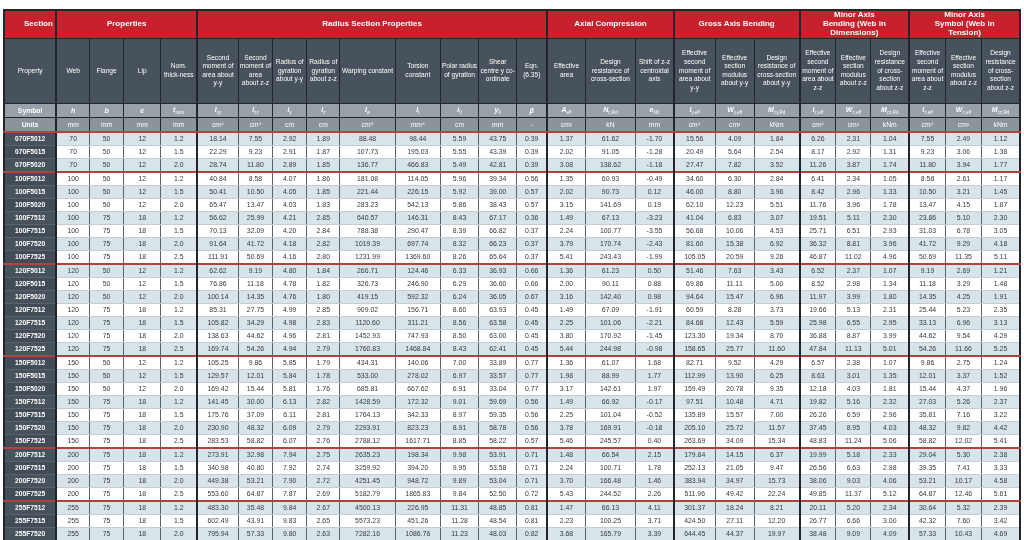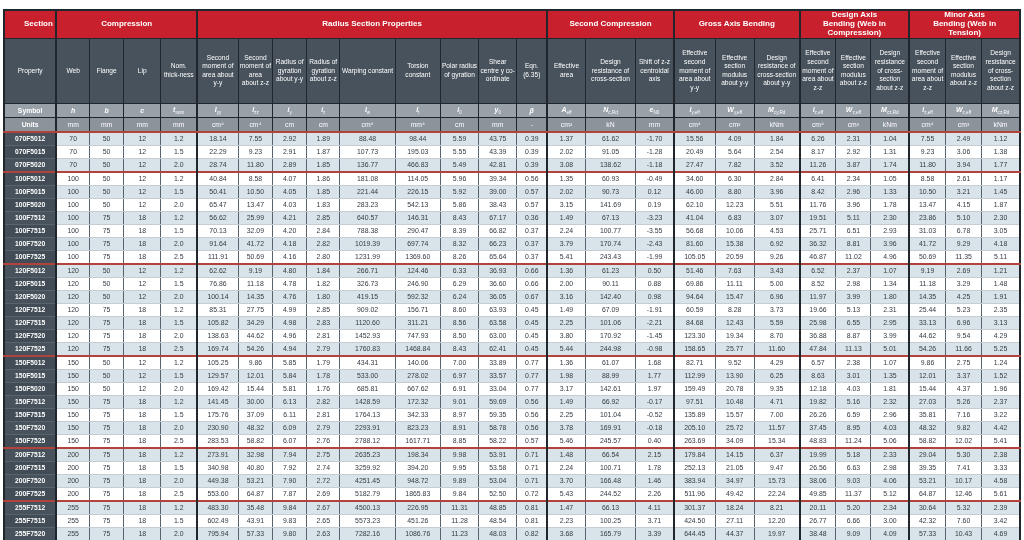--- a/index.html
+++ b/index.html
@@ -57,26 +57,26 @@
         <col style="width: 36px;">
         <col style="width: 35px;">
         <col style="width: 38px;">
         <col style="width: 36px;">
         <col style="width: 36px;">
         <col style="width: 38px;">
       </colgroup>
     <thead>
       <tr class="grp">
           <th colspan="1">Section</th>
-          <th colspan="4" class="gb">Compression</th>
+          <th colspan="4" class="gb">Properties</th>
           <th colspan="9" class="gb">Radius Section Properties</th>
-          <th colspan="3" class="gb">Second Compression</th>
+          <th colspan="3" class="gb">Axial Compression</th>
           <th colspan="3" class="gb">Gross Axis Bending</th>
-          <th colspan="3" class="gb">Design Axis Bending (Web in Compression)</th>
-          <th colspan="3" class="gb">Minor Axis Bending (Web in Tension)</th>
+          <th colspan="3" class="gb">Minor Axis Bending (Web in Dimensions)</th>
+          <th colspan="3" class="gb">Minor Axis Symbol (Web in Tension)</th>
         </tr>
       <tr class="desc">
           <th>Property</th>
           <th class="gb">Web</th>
           <th>Flange</th>
           <th>Lip</th>
           <th>Nom. thick-ness</th>
           <th class="gb">Second moment of area about y-y</th>
           <th>Second moment of area about z-z</th>
           <th>Radius of gyration about y-y</th>

